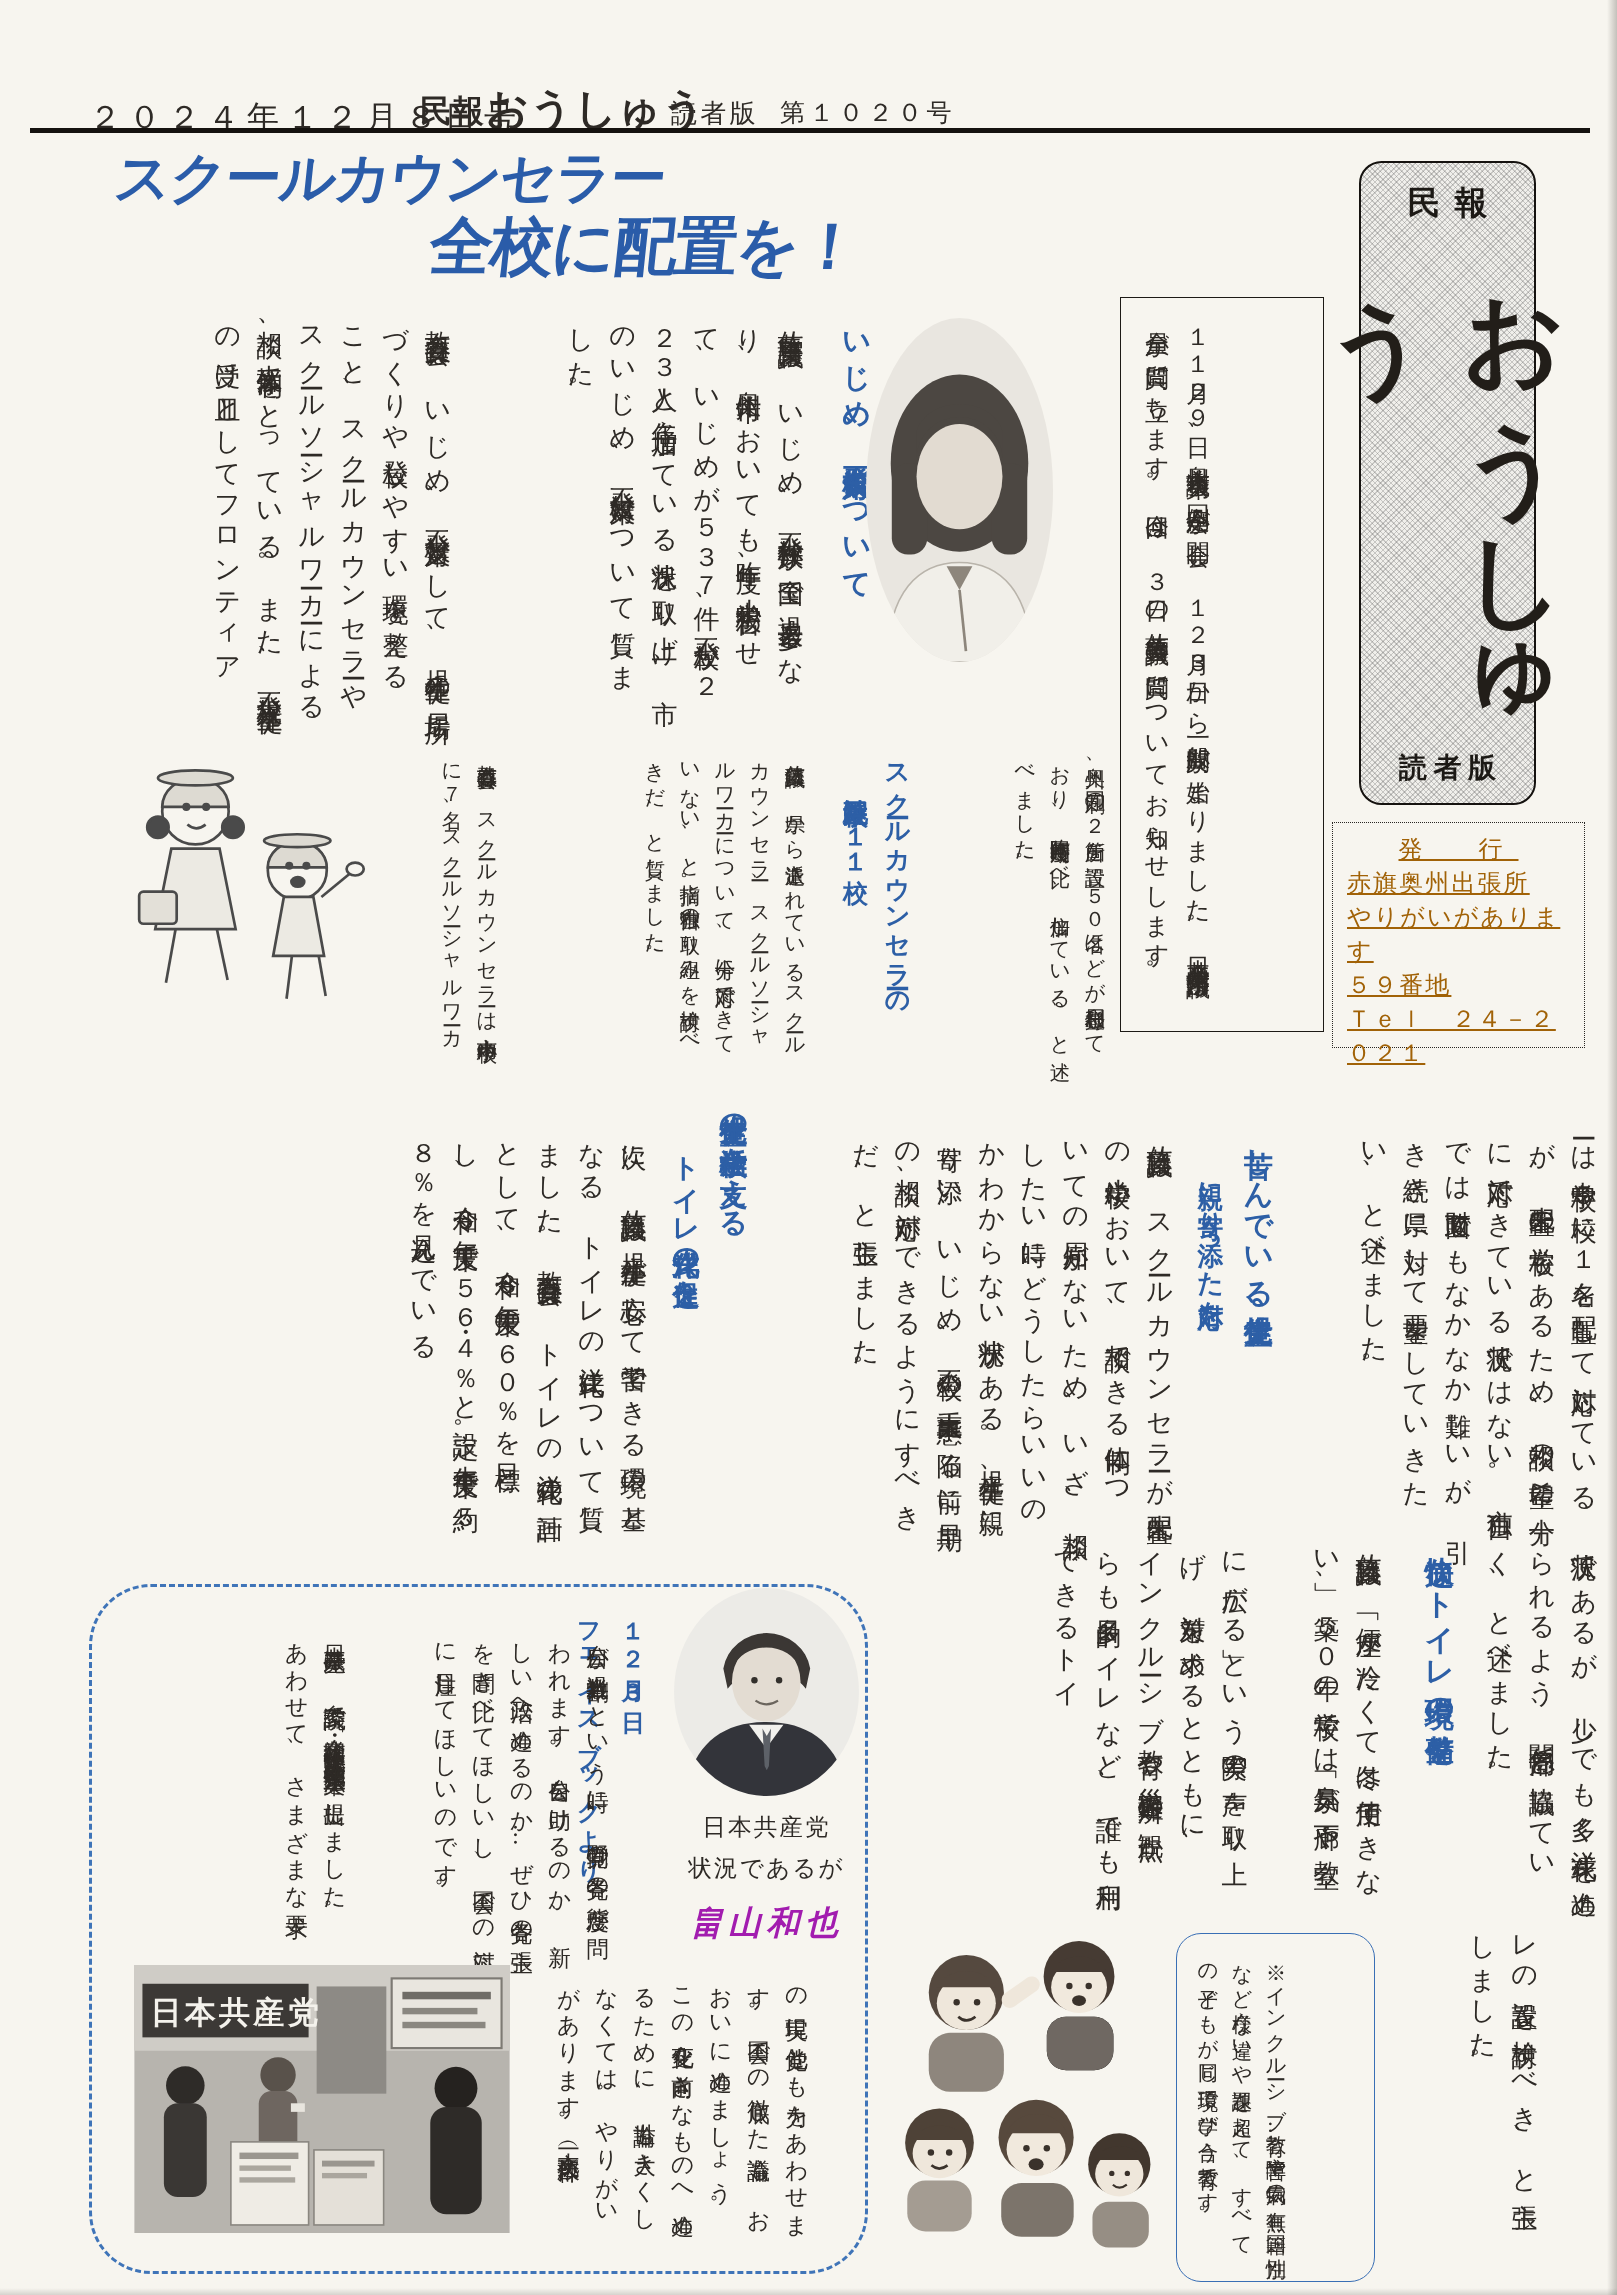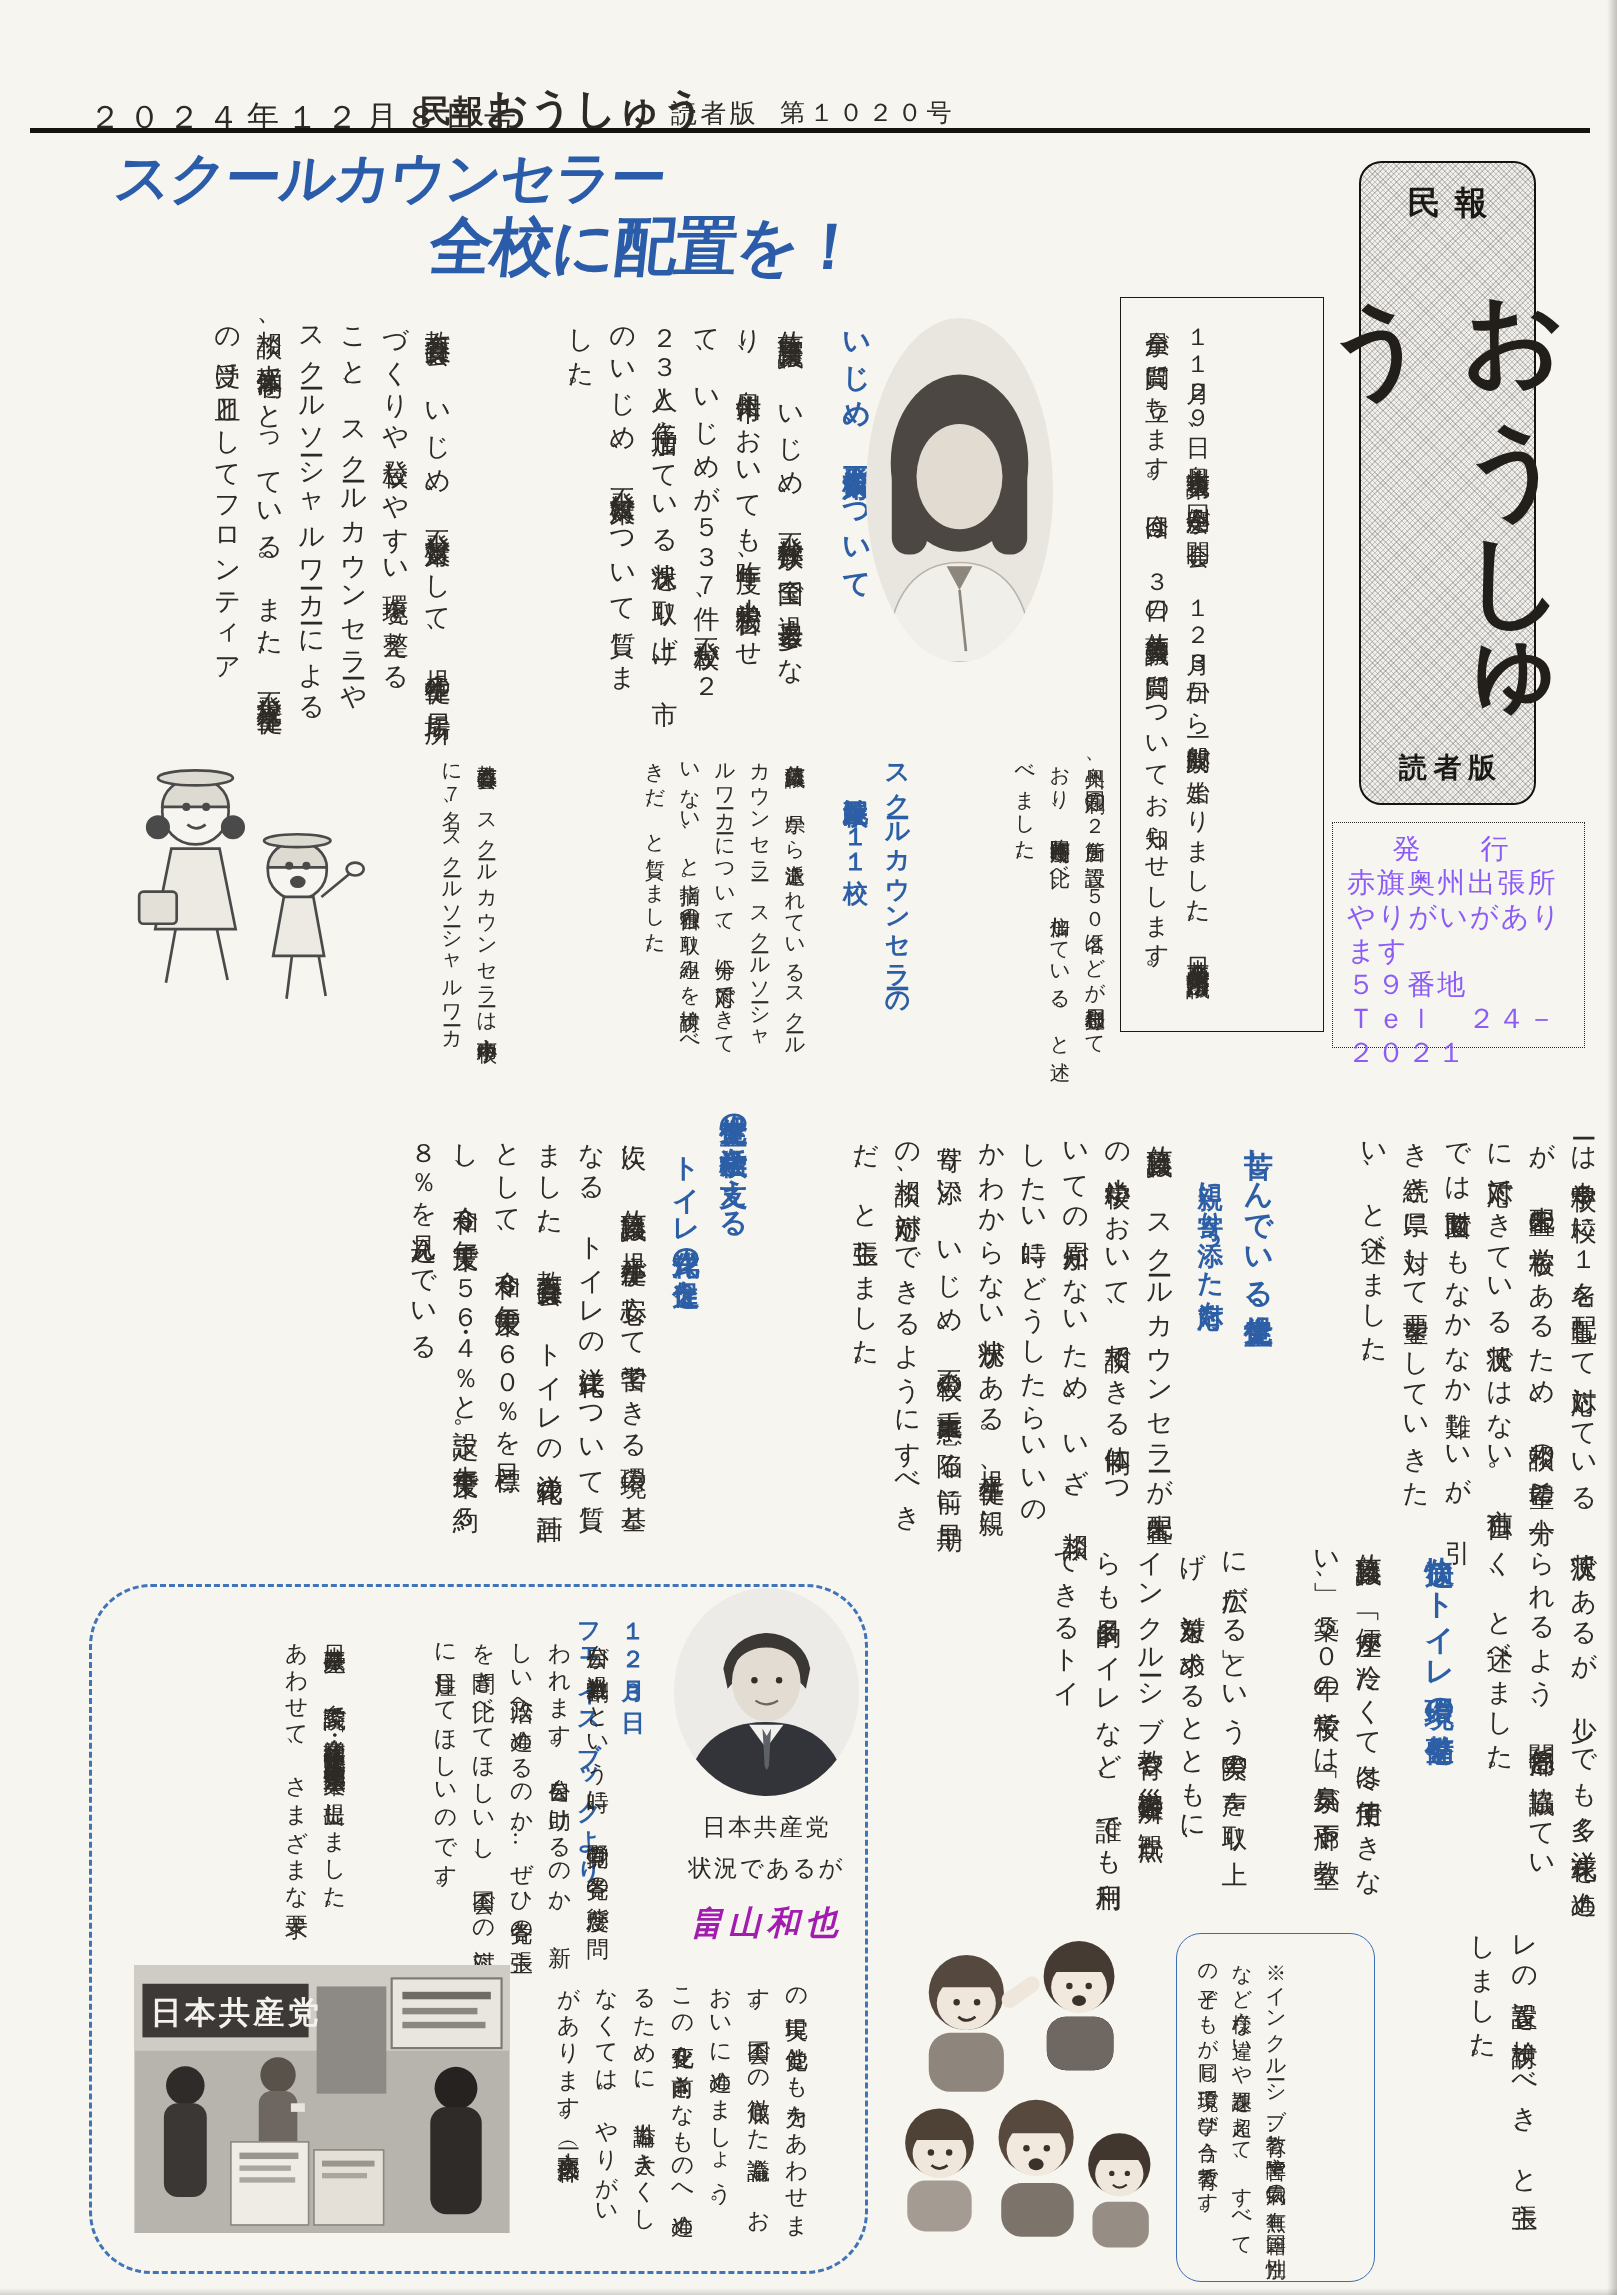--- a/index.html
+++ b/index.html
@@ -59,21 +59,21 @@
   .masthead .m-main {
     writing-mode:vertical-rl; text-orientation:upright;
     font-size:101px; font-weight:900; letter-spacing:5.4px; color:#221e19;
     font-family:"DejaVu Serif","Liberation Serif",serif;
   }
   .masthead .m-bottom { font-size:28px; font-weight:700; letter-spacing:6.4px; text-indent:6.4px; color:#1c1915; }
   
   .publisher {
     position:absolute; left:1332px; top:822px; width:253px; height:226px;
     border:1.6px dotted #2a2723; padding:8.6px 14px;
-    font-size:28px; line-height:34px; letter-spacing:2.1px; color:#8b5cf6;
+    font-size:24px; line-height:34px; letter-spacing:2.1px; color:#a16207;text-decoration:underline;
   }
   .publisher .p0 { text-align:center; letter-spacing:16px; }
   
   .introbox {
     position:absolute; left:1120px; top:297px; width:204px; height:735px;
     border:1.6px solid #1d1a16; padding:14px 15px;
   }
   .introbox .t {
     writing-mode:vertical-rl; text-orientation:mixed; height:703px;
     font-size:24px; line-height:41px; letter-spacing:2.1px;

